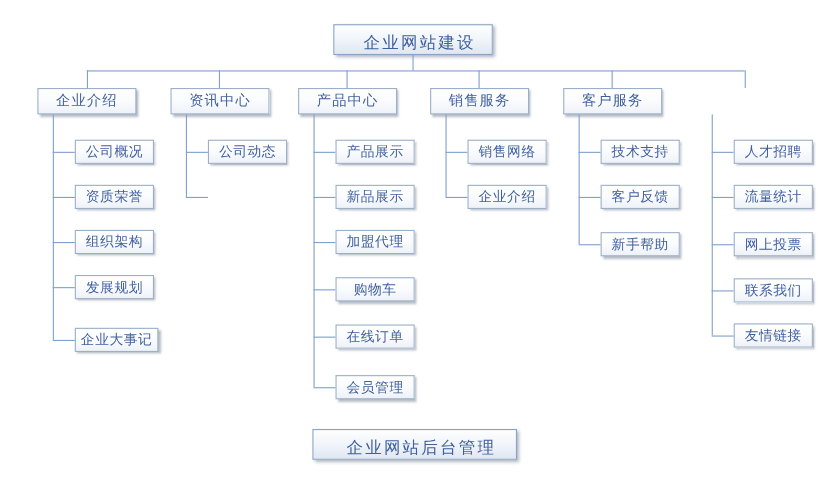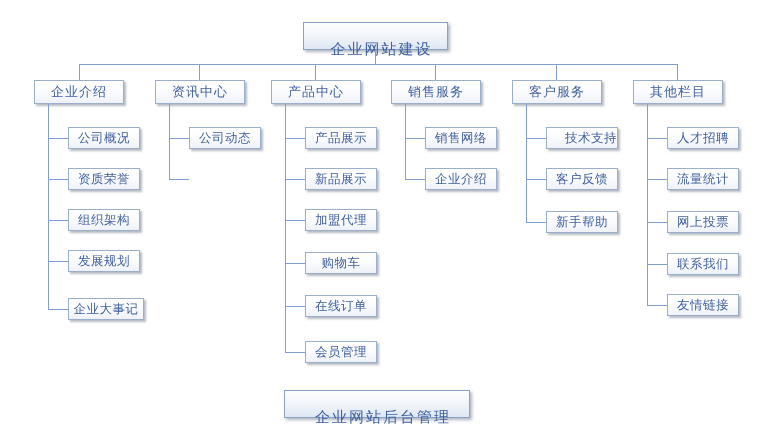--- a/index.html
+++ b/index.html
@@ -35,21 +35,21 @@
 
   
   .node.root {
     border: 1px solid #8ba3c2;
     background: linear-gradient(to bottom, #fdfefe 0%, #f1f5fa 50%, #dfe7f3 100%);
     font-size: 15px;
     line-height: 24px;
     height: 28px;
     letter-spacing: 2px;
     box-shadow: 2px 2px 3px rgba(110,122,140,0.55);
-    padding-top: 14px;
+    padding-top: 4px;
   }
   .node.root .label { padding: 0 6px; }
 
   
   .node.lvl2 {
     font-size: 13px;
     line-height: 22px;
     height: 24px;
     letter-spacing: 1px;
   }
@@ -172,33 +172,30 @@
   </div>
 
   <div class="node lvl2" style="left:512px; top:80px; width:90px;">
     <span class="label">客户服务</span>
   </div>
   <div class="conn v" style="left:526px; top:104px; height:118px;"></div>
   <div class="conn h" style="left:526px; top:138px; width:20px;"></div>
   <div class="conn h" style="left:526px; top:179px; width:20px;"></div>
   <div class="conn h" style="left:526px; top:222px; width:20px;"></div>
 
-  <div class="node lvl3" style="left:546px; top:127px; width:72px;text-align:right;">
+  <div class="node lvl3" style="left:546px; top:127px; width:72px;">
     <span class="label">技术支持</span>
   </div>
   <div class="node lvl3" style="left:546px; top:168px; width:72px;">
     <span class="label">客户反馈</span>
   </div>
   <div class="node lvl3" style="left:546px; top:211px; width:72px;">
     <span class="label">新手帮助</span>
   </div>
 
-  <div class="node lvl2" style="left:633px; top:80px; width:90px;">
-    <span class="label">其他栏目</span>
-  </div>
   <div class="conn v" style="left:647px; top:104px; height:201px;"></div>
   <div class="conn h" style="left:647px; top:138px; width:20px;"></div>
   <div class="conn h" style="left:647px; top:179px; width:20px;"></div>
   <div class="conn h" style="left:647px; top:222px; width:20px;"></div>
   <div class="conn h" style="left:647px; top:264px; width:20px;"></div>
   <div class="conn h" style="left:647px; top:305px; width:20px;"></div>
 
   <div class="node lvl3" style="left:667px; top:127px; width:72px;">
     <span class="label">人才招聘</span>
   </div>

